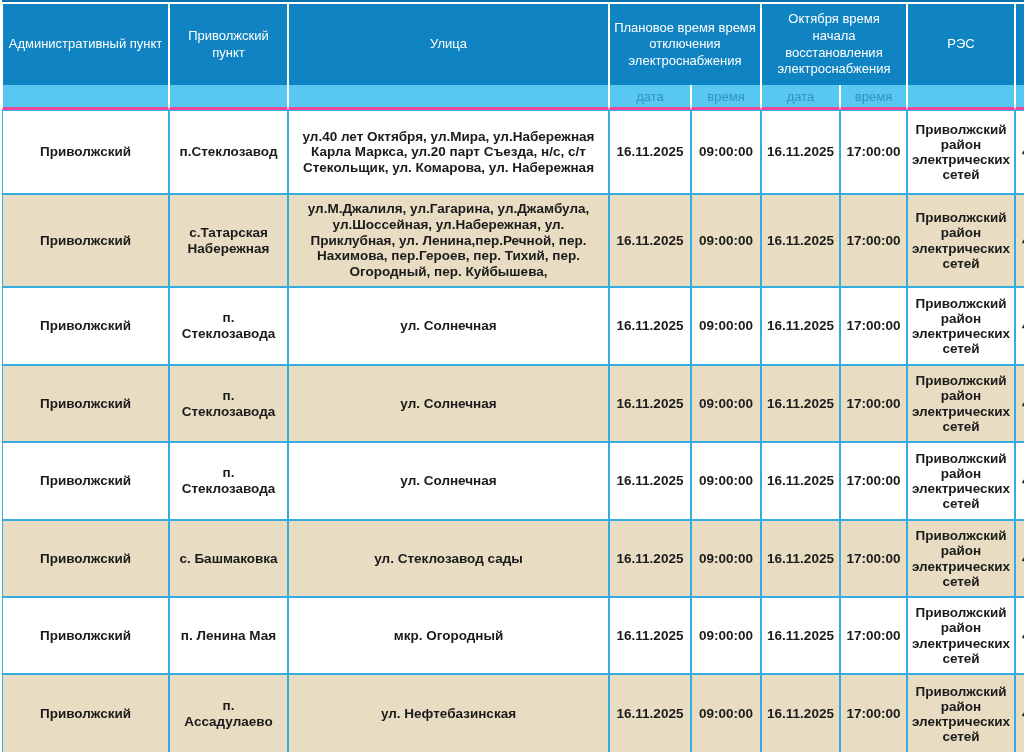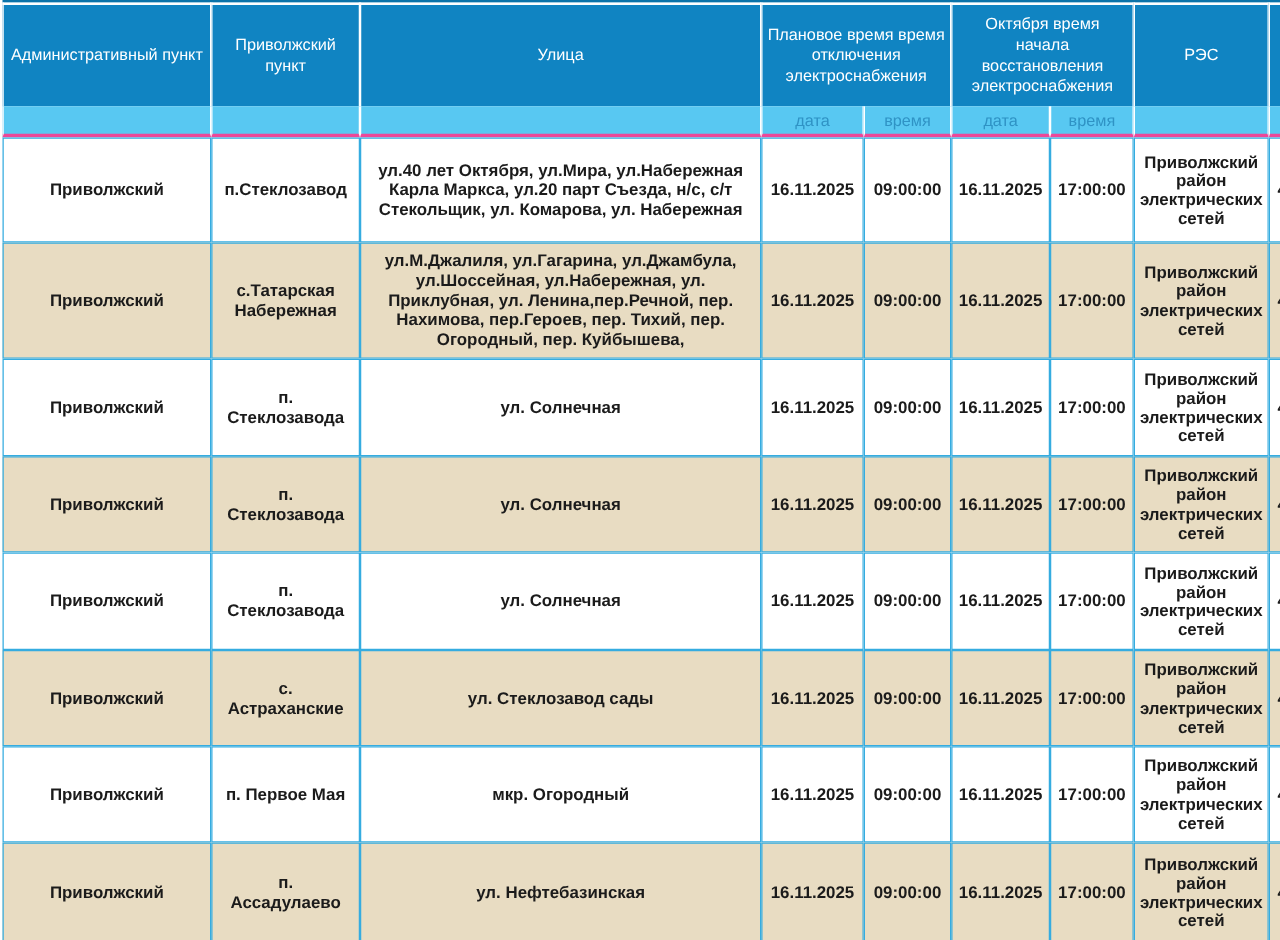--- a/index.html
+++ b/index.html
@@ -172,32 +172,32 @@
     <td class="cell-street">ул. Солнечная</td>
     <td class="cell-off-date">16.11.2025</td>
     <td class="cell-off-time">09:00:00</td>
     <td class="cell-on-date">16.11.2025</td>
     <td class="cell-on-time">17:00:00</td>
     <td class="cell-res">Приволжский район электрических сетей</td>
     <td class="cell-extra">4</td>
   </tr>
           <tr class="row-tan">
     <td class="cell-district">Приволжский</td>
-    <td class="cell-settlement">с. Астраханские</td>
+    <td class="cell-settlement">с. Башмаковка</td>
     <td class="cell-street">ул. Стеклозавод сады</td>
     <td class="cell-off-date">16.11.2025</td>
     <td class="cell-off-time">09:00:00</td>
     <td class="cell-on-date">16.11.2025</td>
     <td class="cell-on-time">17:00:00</td>
     <td class="cell-res">Приволжский район электрических сетей</td>
     <td class="cell-extra">4</td>
   </tr>
           <tr class="row-white">
     <td class="cell-district">Приволжский</td>
-    <td class="cell-settlement">п. Первое Мая</td>
+    <td class="cell-settlement">п. Ленина Мая</td>
     <td class="cell-street">мкр. Огородный</td>
     <td class="cell-off-date">16.11.2025</td>
     <td class="cell-off-time">09:00:00</td>
     <td class="cell-on-date">16.11.2025</td>
     <td class="cell-on-time">17:00:00</td>
     <td class="cell-res">Приволжский район электрических сетей</td>
     <td class="cell-extra">4</td>
   </tr>
           <tr class="row-tan">
     <td class="cell-district">Приволжский</td>

